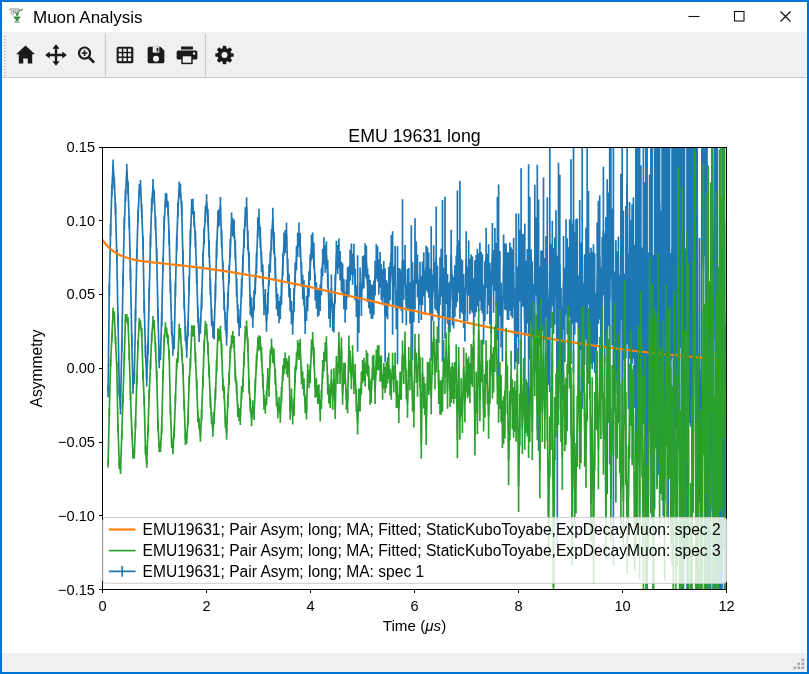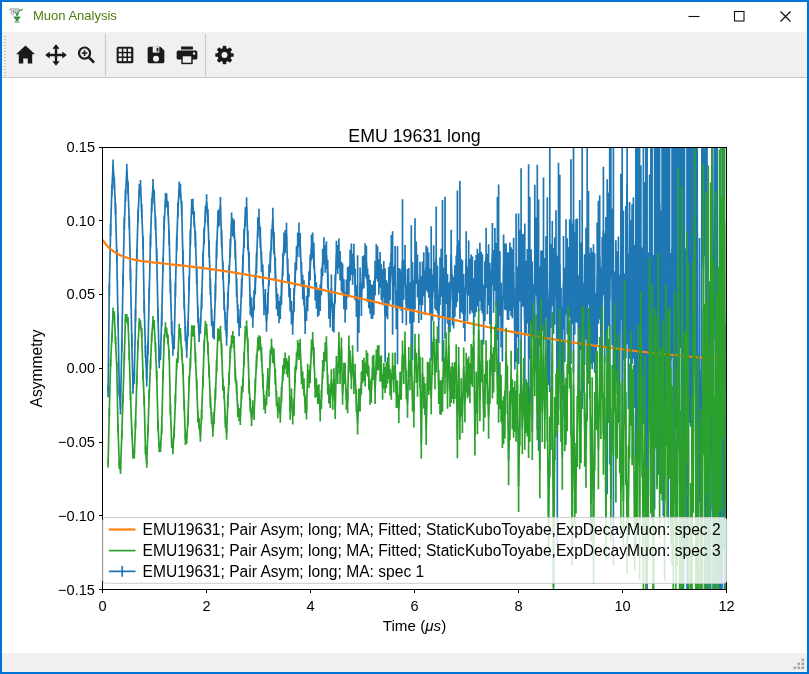--- a/index.html
+++ b/index.html
@@ -1,16 +1,16 @@
 <!DOCTYPE html>
 <html><head><meta charset="utf-8"><style>
 html,body{margin:0;padding:0}
 body{width:809px;height:674px;position:relative;overflow:hidden;background:#fff;font-family:"Liberation Sans",sans-serif}
 .titlebar{position:absolute;left:0;top:0;width:809px;height:32px;background:#fff}
-.title{position:absolute;left:33px;top:8px;font-size:13px;color:#4d7c0f}
+.title{position:absolute;left:33px;top:8px;font-size:17px;color:#000000}
 .statusbar{position:absolute;left:0;bottom:2px;width:807px;height:19px;background:#f0f0f0}
 .bL{position:absolute;left:0;top:0;width:1.5px;height:674px;background:#0073d6}
 .bR{position:absolute;right:0;top:0;width:2px;height:674px;background:#0073d6}
 .bT{position:absolute;left:0;top:0;width:809px;height:1.5px;background:#0073d6}
 .bB{position:absolute;left:0;bottom:0;width:809px;height:2px;background:#0073d6}
 </style></head>
 <body>
 <div class="titlebar"></div>
 <svg width="16" height="16" viewBox="0 0 16 16" style="position:absolute;left:9px;top:7px">
     <path d="M1,2 h9 M1,2 v1.5 M10,2 v1.5 M2,4 h7" stroke="#8a8a8a" stroke-width="1" fill="none"></path>

